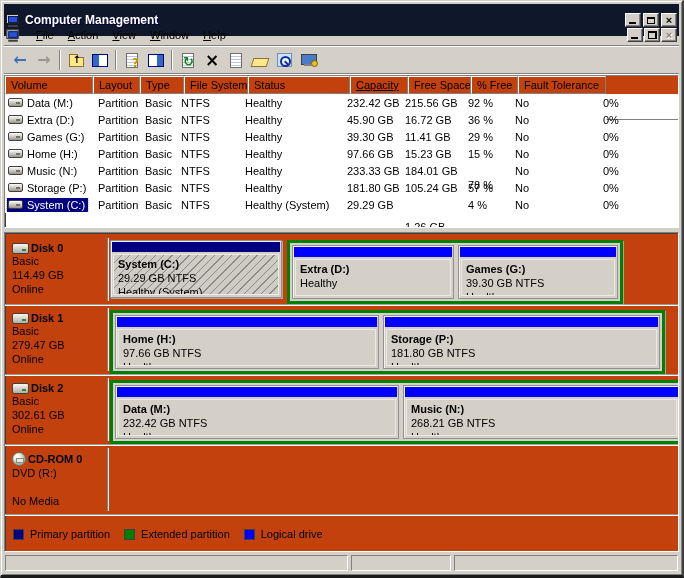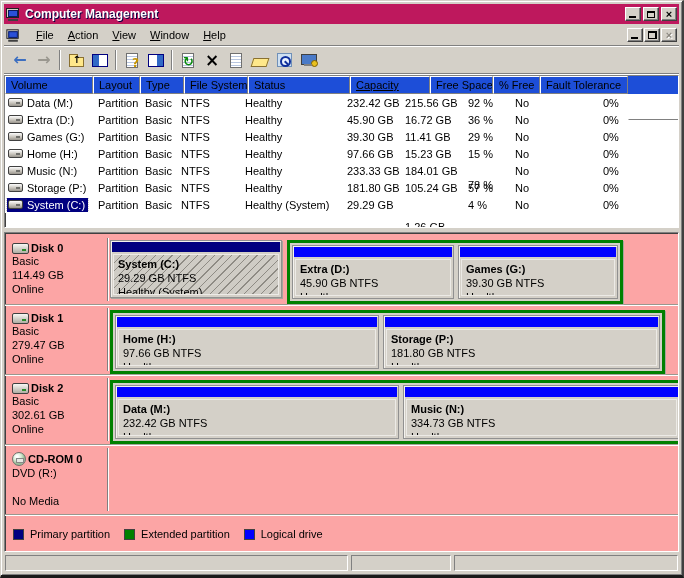--- a/index.html
+++ b/index.html
@@ -5,22 +5,22 @@
   * { box-sizing: border-box; margin: 0; padding: 0; }
   html,body { width:684px; height:578px; }
   body { font-family: "Liberation Sans", "DejaVu Sans", sans-serif; font-size: 11px; color:#000; background:#d4d0c8; }
 
   .window { position:relative; width:684px; height:578px; background:#d4d0c8;
     border-top:1px solid #d4d0c8; border-left:1px solid #d4d0c8;
     border-right:2px solid #404040; border-bottom:3px solid #1a1a1a;
     box-shadow: inset 1px 1px 0 #ffffff, inset -1px -1px 0 #808080; }
 
   
-  .titlebar { position:absolute; left:3px; top:3px; right:3px; height:20px;
-    background:#be185d; display:flex; align-items:center; padding:0 2px; }
+  .titlebar { position:absolute; left:3px; top:3px; right:3px; height:32px;
+    background:#0f172a; display:flex; align-items:center; padding:0 2px; }
   .title-text { color:#fff; font-weight:bold; font-size:12px; margin-left:4px; flex:1;
     text-shadow: 1px 1px 0 #000040; }
   .pc-icon { width:15px; height:13px; position:relative; display:inline-block; }
   .pc-icon .scr { position:absolute; left:0; top:0; width:13px; height:10px;
     background:#d4d0c8; border:1px solid #202020; }
   .pc-icon .scr::after { content:""; position:absolute; left:1px; top:1px; width:8px; height:5px; background:#2a50d8; border:1px solid #0a1a60;}
   .pc-icon .base { position:absolute; left:2px; bottom:0; width:10px; height:2px; background:#a0a0a0; border:1px solid #404040; }
   .win-btns { display:flex; gap:2px; }
   .wbtn { width:16px; height:14px; background:#d4d0c8; border:1px solid;
     border-color:#fff #404040 #404040 #fff; box-shadow: inset -1px -1px 0 #808080;
@@ -71,34 +71,34 @@
   .ic-monitor { width:15px; height:12px; position:relative; }
   .ic-monitor::before { content:""; position:absolute; left:0; top:0; width:14px; height:9px; background:#4a7ac8; border:1px solid #404040; }
   .ic-monitor::after { content:""; position:absolute; left:3px; bottom:0; width:8px; height:2px; background:#808080; }
   .ic-monitor .gear { position:absolute; right:-2px; bottom:-1px; width:7px; height:7px; background:#e8c020; border:1px solid #806000; border-radius:50%; }
 
   
   .top-pane { position:absolute; left:3px; top:74px; right:3px; height:153px; background:#fff;
     border-top:1px solid #808080; border-left:1px solid #808080;
     border-right:1px solid #fff; border-bottom:1px solid #fff;
     box-shadow: inset 1px 1px 0 #404040; overflow:hidden; }
-  .vheader { display:flex; height:18px; background:#1d4ed8; }
+  .vheader { display:flex; height:18px; background:#c2410c; }
   .hcell { border:1px solid; border-color:#fff #808080 #808080 #fff; padding:2px 4px 0 5px;
     white-space:nowrap; overflow:hidden; flex-shrink:0; }
   .hfill { flex:1; border:1px solid; border-color:#fff #808080 #808080 #fff; }
   .vrow { display:flex; height:17px; align-items:center; background:#fff; }
   .vcell { padding:0 5px; white-space:nowrap; overflow:hidden; flex-shrink:0; }
   .vol-label { display:inline-flex; align-items:center; gap:4px; padding:1px 3px 1px 1px; }
   .vol-label.selected { background:#000080; color:#fff; outline:1px dotted #d4d0c8; }
   .drive-icon { width:15px; height:9px; flex-shrink:0; background:linear-gradient(180deg,#fdfdfd 0%,#cac6be 55%,#9a968e 100%);
     border:1px solid #404040; border-radius:2px; position:relative; }
   .drive-icon::after { content:""; position:absolute; right:2px; top:3px; width:4px; height:2px; background:#70706c; }
 
   
-  .bottom-pane { position:absolute; left:3px; top:231px; right:3px; height:320px; background:#fca5a5;
+  .bottom-pane { position:absolute; left:3px; top:231px; right:3px; height:320px; background:#c2410c;
     border-top:1px solid #808080; border-left:1px solid #808080;
     border-right:1px solid #fff; border-bottom:1px solid #fff;
     box-shadow: inset 1px 1px 0 #404040; overflow:hidden; padding-top:2px; }
   .disk-row { display:flex; height:70px; border-bottom:1px solid #9a978f; box-shadow:0 1px 0 #ffffff; padding:3px 0 3px 3px; }
   .disk-label { width:100px; flex-shrink:0; border-right:1px solid #808080; box-shadow:1px 0 0 #fff; padding:4px 2px 0 4px; }
   .disk-title { display:flex; align-items:center; gap:2px; font-weight:bold; }
   .disk-line { line-height:14px; min-height:14px; }
   .hdd-icon { width:17px; height:11px; background:linear-gradient(180deg,#f8f8f4,#b0aca4); border:1px solid #404040; border-radius:2px; position:relative; flex-shrink:0;}
   .hdd-icon::after { content:""; position:absolute; right:2px; bottom:2px; width:4px; height:2px; background:#2a8a2a; }
   .cd-icon { width:14px; height:14px; border-radius:50%; flex-shrink:0;
@@ -240,21 +240,21 @@
       </button>
     </div>
 
   <div class="top-pane" data-name="volume-list-pane">
     <div class="vheader" id="vheader" data-name="volume-list-header">
         <span class="hcell" data-name="column-header-volume" style="width: 88px;">Volume</span>
         <span class="hcell" data-name="column-header-layout" style="width: 47px;">Layout</span>
         <span class="hcell" data-name="column-header-type" style="width: 44px;">Type</span>
         <span class="hcell" data-name="column-header-file-system" style="width: 64px;">File System</span>
         <span class="hcell" data-name="column-header-status" style="width: 102px;">Status</span>
-        <span class="hcell" data-name="column-header-capacity" style="width: 80px; text-decoration: underline;">Capacity</span>
+        <span class="hcell" data-name="column-header-capacity" style="width: 58px; text-decoration: underline;">Capacity</span>
         <span class="hcell" data-name="column-header-free-space" style="width: 63px;">Free Space</span>
         <span class="hcell" data-name="column-header--free" style="width: 47px;">% Free</span>
         <span class="hcell" data-name="column-header-fault-tolerance" style="width: 88px;">Fault Tolerance</span>
         <span class="hcell" data-name="column-header-overhead" style="width: 85px; margin-top: 40px;">Overhead</span>
         <span class="hfill" data-name="column-header-filler"></span>
       </div>
     <div id="vrows" data-name="volume-list-body">
         <div class="vrow" data-name="volume-row">
           <span class="vcell" style="width: 88px; padding: 0px 2px;"><span class="vol-label" data-name="volume-label">
               <span class="drive-icon" data-name="volume-icon"></span>
@@ -382,21 +382,20 @@
                 <div class="pname" data-name="partition-name">System (C:)</div>
                 <div class="pline" data-name="partition-size">29.29 GB NTFS</div>
                 <div class="pline" data-name="partition-status">Healthy (System)</div>
               </div>
             </div>
             <div class="ext" data-name="extended-partition-container">
               <div class="part" data-name="partition-box" style="width: 162px;">
                 <div class="stripe" data-name="logical-partition-stripe" style="background: rgb(0, 0, 255);"></div>
                 <div class="pbody">
                   <div class="pname" data-name="partition-name">Extra (D:)</div>
-                  <div class="pline" data-name="partition-size">45.90 GB NTFS</div>
                   <div class="pline" data-name="partition-status">Healthy</div>
                 </div>
               </div>
               <div class="part" data-name="partition-box" style="width: 160px;">
                 <div class="stripe" data-name="logical-partition-stripe" style="background: rgb(0, 0, 255);"></div>
                 <div class="pbody">
                   <div class="pname" data-name="partition-name">Games (G:)</div>
                   <div class="pline" data-name="partition-size">39.30 GB NTFS</div>
                   <div class="pline" data-name="partition-status">Healthy</div>
                 </div>
@@ -452,21 +451,21 @@
                 <div class="pbody">
                   <div class="pname" data-name="partition-name">Data (M:)</div>
                   <div class="pline" data-name="partition-size">232.42 GB NTFS</div>
                   <div class="pline" data-name="partition-status">Healthy</div>
                 </div>
               </div>
               <div class="part" data-name="partition-box" style="width: 277px;">
                 <div class="stripe" data-name="logical-partition-stripe" style="background: rgb(0, 0, 255);"></div>
                 <div class="pbody">
                   <div class="pname" data-name="partition-name">Music (N:)</div>
-                  <div class="pline" data-name="partition-size">334.73 GB NTFS</div>
+                  <div class="pline" data-name="partition-size">268.21 GB NTFS</div>
                   <div class="pline" data-name="partition-status">Healthy</div>
                 </div>
               </div>
             </div>
           </div>
         </div>
         <div class="disk-row" data-name="disk-row-3">
           <div class="disk-label" data-name="disk-label">
             <div class="disk-title">
               <span class="cd-icon" data-name="cdrom-icon"></span>

